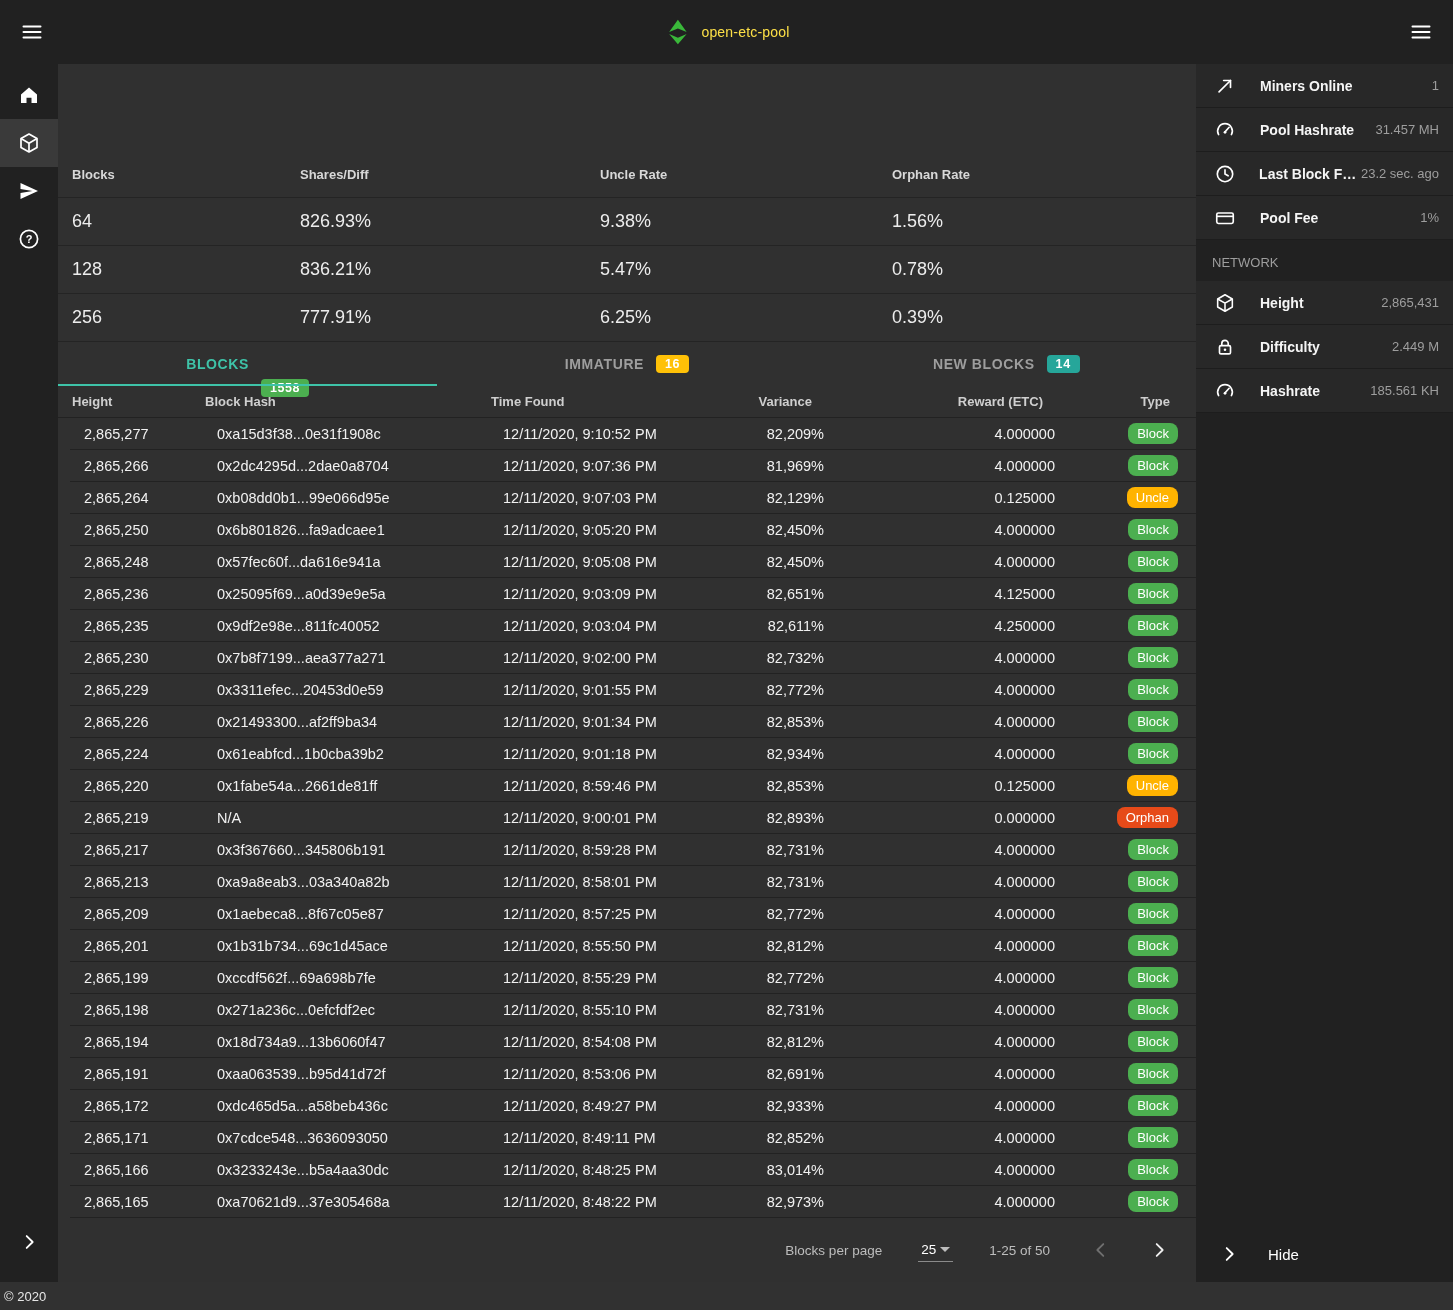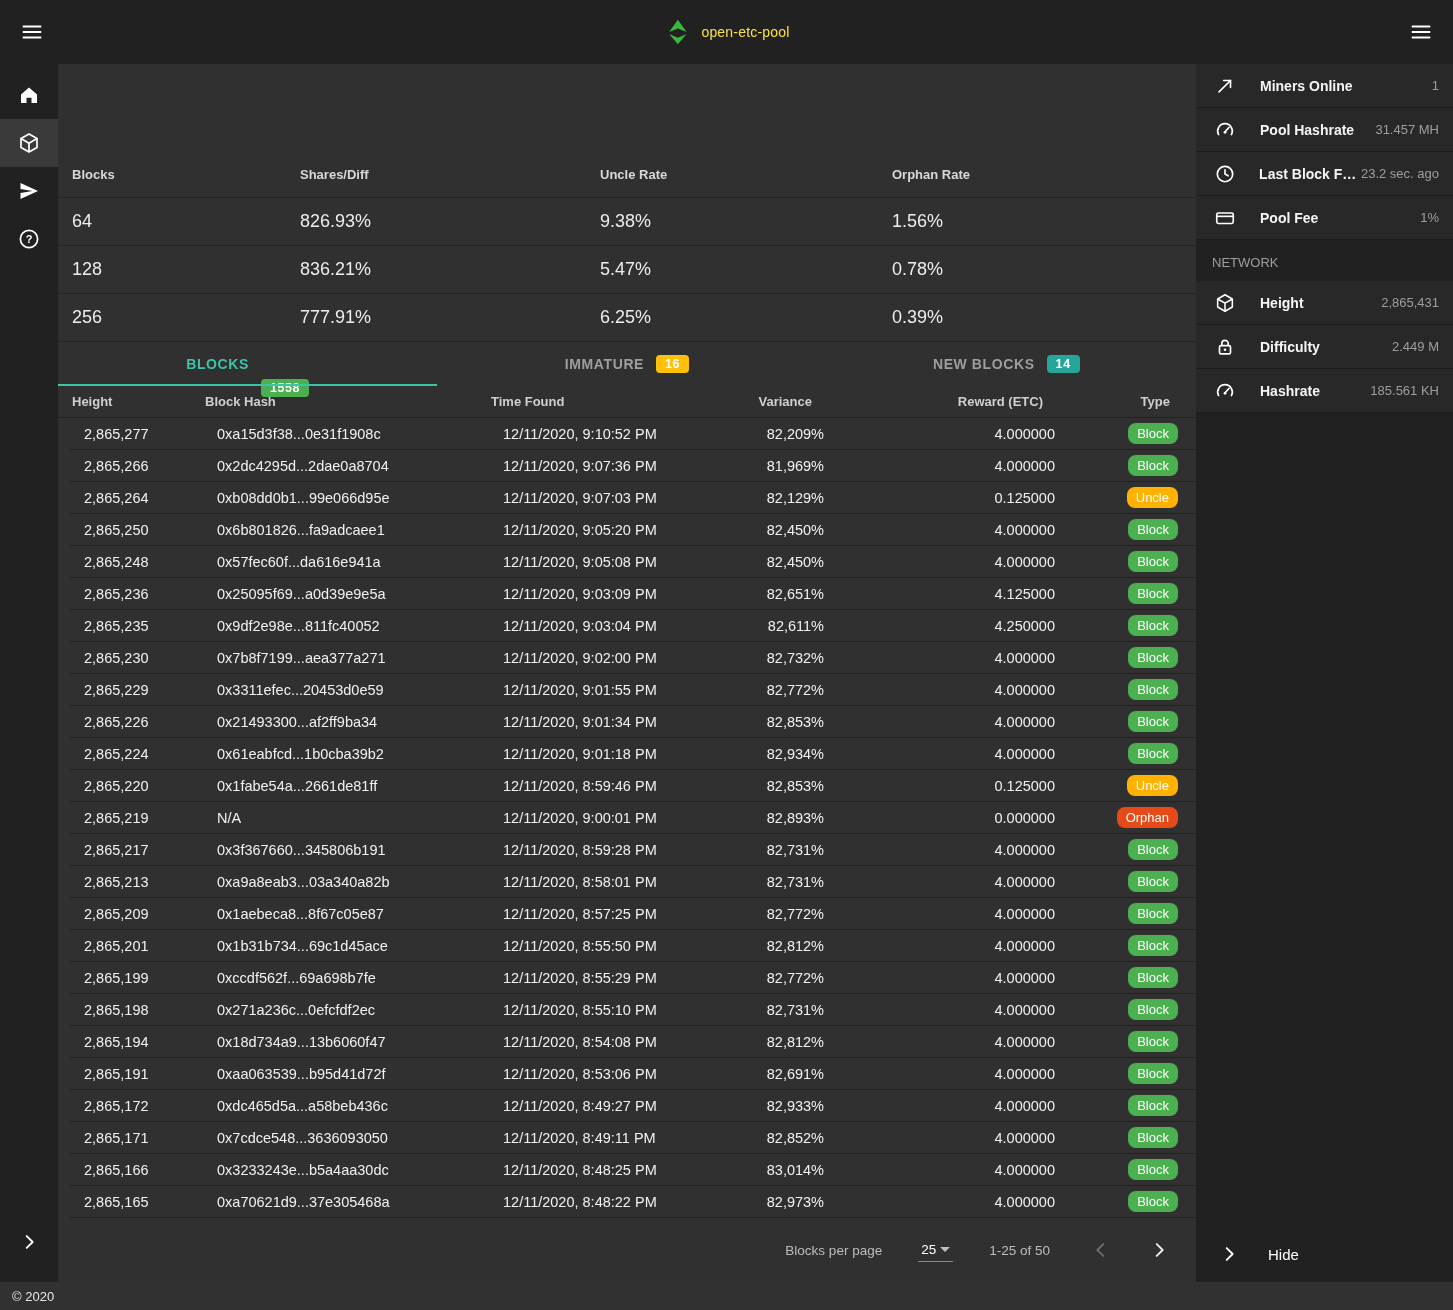--- a/index.html
+++ b/index.html
@@ -73,21 +73,21 @@
   .panel-item { display:flex; align-items:center; height:44px; padding:0 14px 0 18px;
                 background:#282828; border-bottom:1px solid #1d1d1d; }
   .panel-item .p-icon { width:24px; margin-right:22px; }
   .panel-item .p-label { font-size:14px; font-weight:600; color:#f5f5f5; white-space:nowrap; overflow:hidden; text-overflow:ellipsis; max-width:118px; }
   .panel-item .p-value { margin-left:auto; font-size:13px; color:#9e9e9e; white-space:nowrap; }
   .hide-row { margin-top:auto; height:56px; display:flex; align-items:center; padding-left:22px; gap:28px;
               font-size:15px; color:#fff; cursor:pointer; margin-bottom:0; }
 
   
   .footer { height:28px; flex:0 0 auto; background:#313131; display:flex; align-items:center;
-            padding-left:12px; font-size:13px; color:#e6e6e6; }
+            padding-left:4px; font-size:13px; color:#e6e6e6; }
 </style>
 </head>
 <body>
 
 <header class="topbar">
   <button class="icon-btn">
     <span><svg width="24" height="24" viewBox="0 0 24 24" fill="none" stroke="#ffffff" stroke-width="2" stroke-linecap="round">
           <path d="M3.5 6.5h17M3.5 12h17M3.5 17.5h17"></path>
         </svg></span>
   </button>

